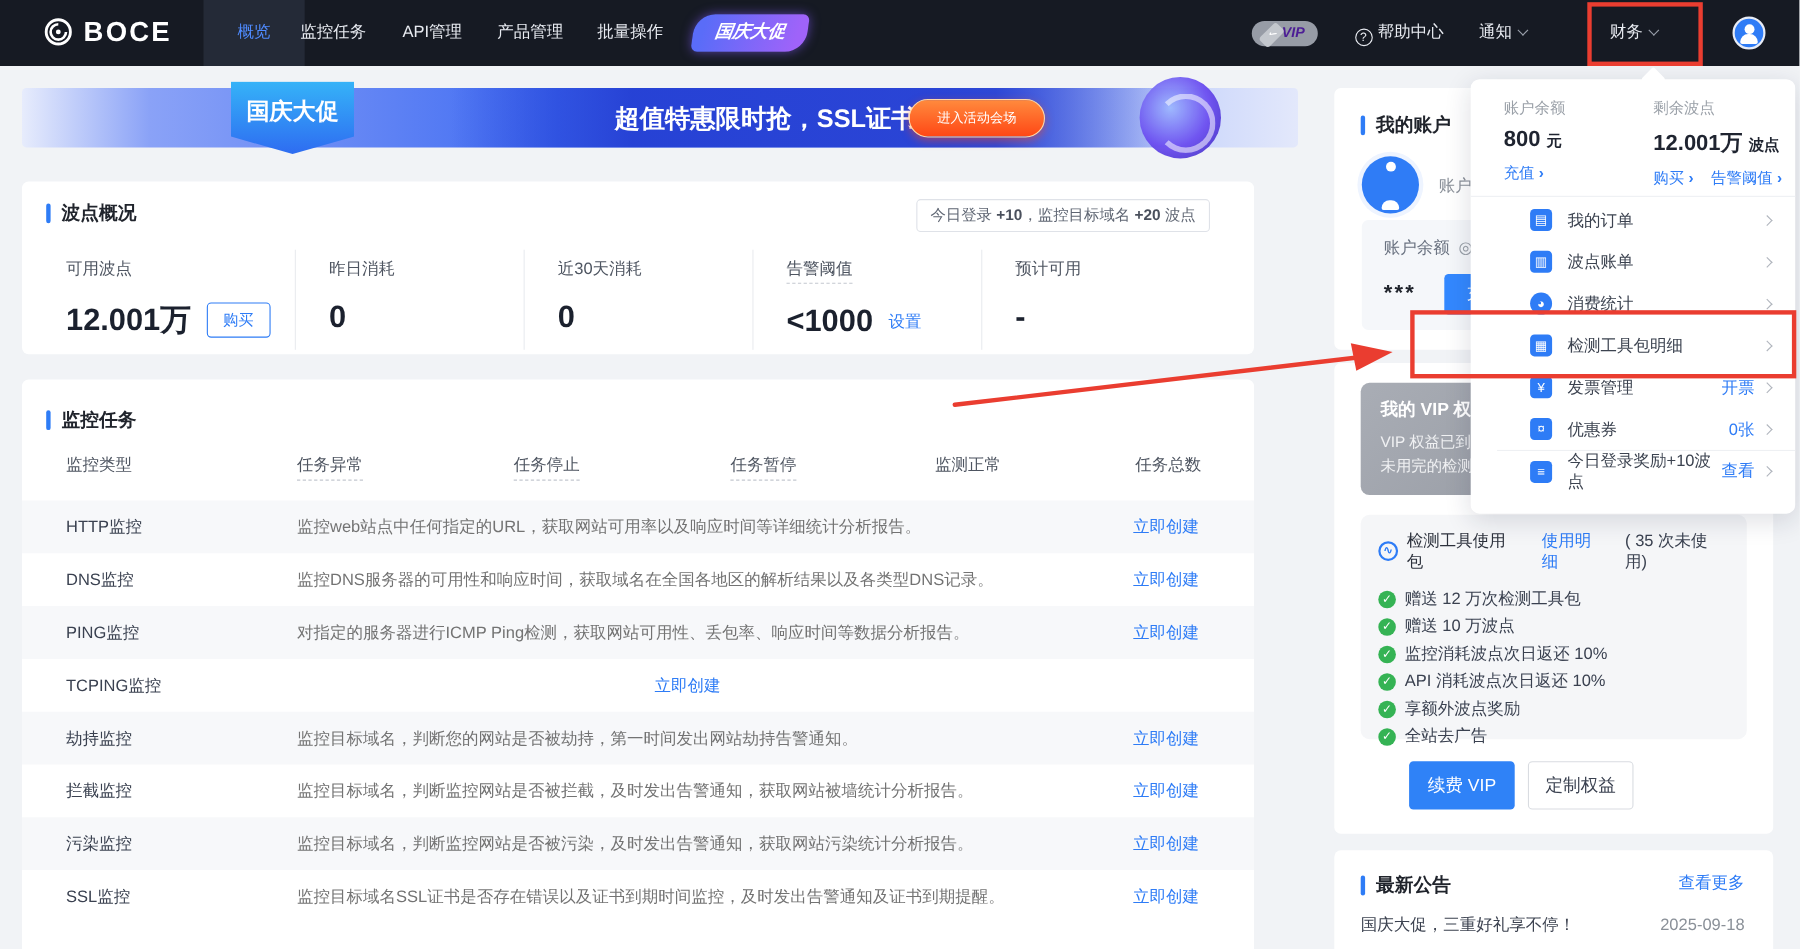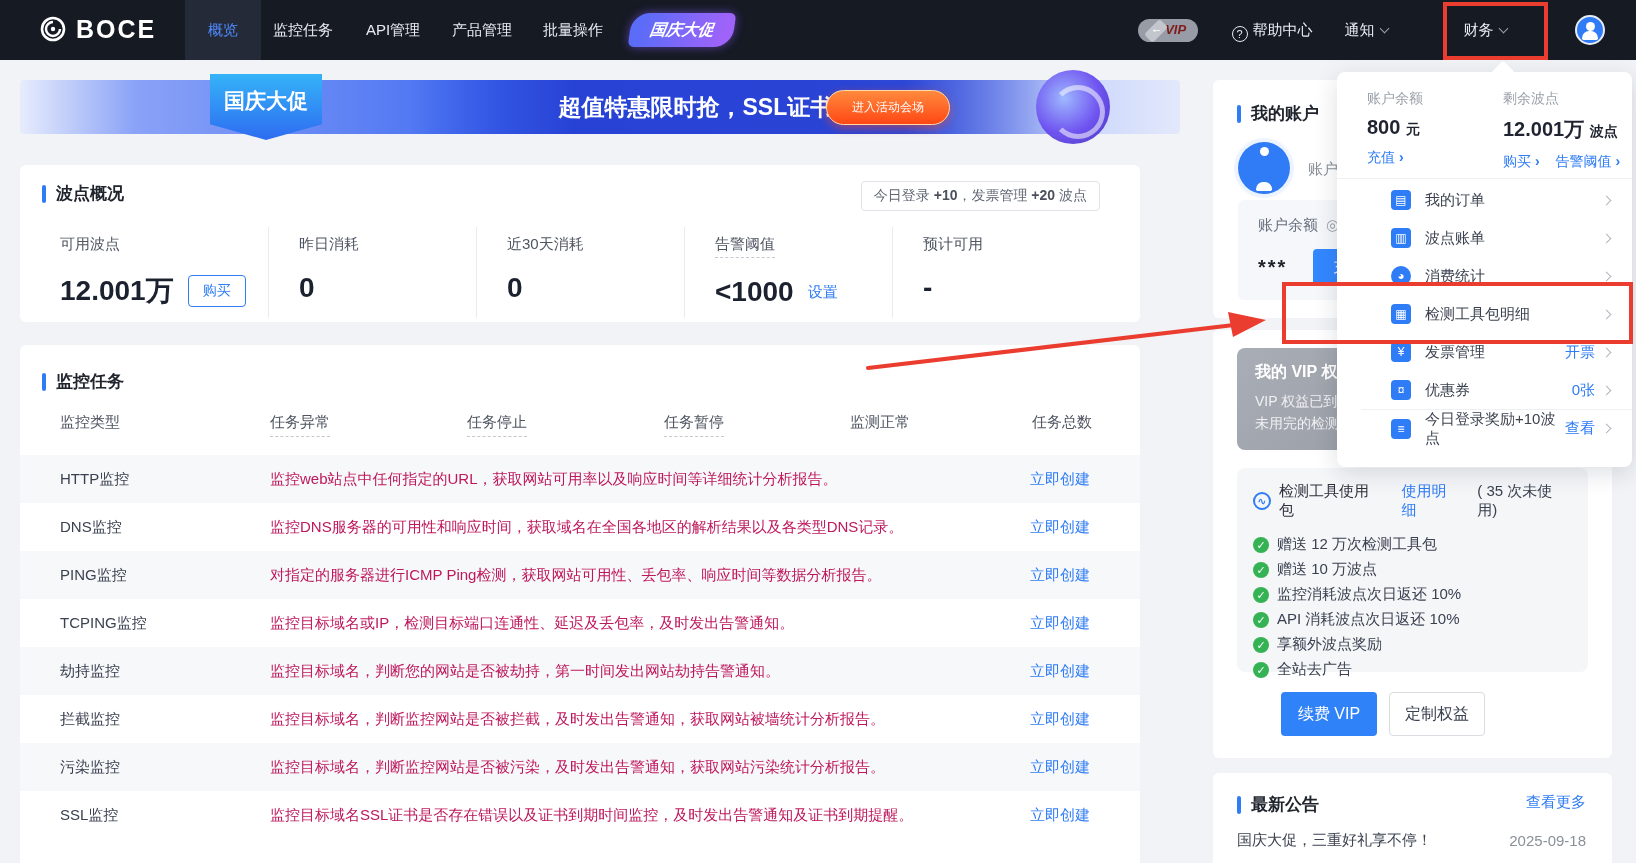--- a/index.html
+++ b/index.html
@@ -8,21 +8,21 @@
   #app { position:relative; width:1636px; height:863px;padding-left:12px; }
 
   
   .nav { position:absolute; left:0; top:0; width:1636px; height:60px; background:#161a23; z-index:20; }
   .logo { position:absolute; left:38px; top:14px; display:flex; align-items:center; gap:8px; }
   .logo-swirl { width:30px; height:30px; }
   .logo-text { color:#fff; font-size:25px; font-weight:bold; letter-spacing:2px; }
   .nav-item { position:absolute; top:0; height:60px; line-height:60px; color:#e8ebf1; font-size:15px; text-align:center; cursor:pointer; }
   .nav-item.active { background:#242a37; color:#4f8bff; }
   .promo-pill { position:absolute; left:630px; top:13px; width:104px; height:34px; background:linear-gradient(100deg,#5a6cf8 10%,#9f63f9 90%); border-radius:18px 6px 18px 6px; transform:skewX(-8deg); color:#fff; font-size:16px; font-weight:bold; font-style:italic; text-align:center; line-height:33px; box-shadow:0 0 10px rgba(130,90,250,.6); cursor:pointer; }
-  .vip-pill { position:absolute; left:1138px; top:19px; width:60px; height:23px; background:#979ca6; border-radius:12px; color:#7f1d1d; font-weight:bold; font-size:13px; font-style:italic; text-align:center; line-height:22px; cursor:pointer; }
+  .vip-pill { position:absolute; left:1138px; top:19px; width:60px; height:23px; background:#979ca6; border-radius:12px; color:#4c1d95; font-weight:bold; font-size:13px; font-style:italic; text-align:center; line-height:22px; cursor:pointer; }
   .vip-pill::before { content:"✓"; display:inline-block; margin-right:3px; font-style:normal; font-size:10px; background:#c3c7cd; color:#fff; border-radius:3px; padding:0 2px; transform:rotate(45deg); }
   .nav-right { color:#e8ebf1; font-size:15px; }
   .q-icon { display:inline-block; width:16px; height:16px; border:1.5px solid #e8ebf1; border-radius:50%; font-size:11px; line-height:14px; text-align:center; vertical-align:-3px; margin-right:5px; }
   .caret { display:inline-block; width:7px; height:7px; border-right:1.5px solid #9aa0ab; border-bottom:1.5px solid #9aa0ab; transform:rotate(45deg); vertical-align:3px; margin-left:6px; }
   .avatar { position:absolute; left:1575px; top:15px; width:30px; height:30px; border-radius:50%; background:#2f7cf6; border:2px solid #e8ecf5; cursor:pointer; }
   .person { position:relative; display:block; width:100%; height:100%; }
   .person::before { content:""; position:absolute; left:50%; top:5px; width:9px; height:9px; margin-left:-4.5px; background:#fff; border-radius:50%; }
   .person::after { content:""; position:absolute; left:50%; bottom:3px; width:16px; height:9px; margin-left:-8px; background:#fff; border-radius:8px 8px 2px 2px; }
 
   
@@ -57,21 +57,21 @@
   
   .tasks { left:20px; top:345px; width:1120px; height:560px; }
   .tasks-head { position:absolute; left:22px; top:25px; }
   .task-headers { position:absolute; left:0; top:68px; width:100%; display:grid; grid-template-columns:210px 197px 197px 186px 182px 1fr; padding:0 0 0 40px; font-size:15px; color:#4e5561; }
   .task-headers .th span { display:inline-block; padding-bottom:4px; }
   .task-headers .th.dotted span { border-bottom:1px dashed #c3c8cf; }
   .task-rows { position:absolute; left:0; top:110px; width:100%; }
   .task-row { display:grid; grid-template-columns:210px 1fr 160px; align-items:center; height:48px; padding-left:40px; font-size:15px; }
   .task-row:nth-of-type(odd) { background:#f7f8fa; }
   .task-type { color:#3a4150; }
-  .task-desc { color:#be185d; }
+  .task-desc { color:#737373; }
   .task-link { color:#2e7cf6; cursor:pointer; text-align:center; }
 
   
   .account { left:1213px; top:80px; width:399px; height:238px; }
   .account-head { position:absolute; left:24px; top:22px; }
   .acc-avatar { position:absolute; left:25px; top:62px; width:52px; height:52px; border-radius:50%; background:#2f7cf6; box-shadow:0 0 0 4px #eef4ff; }
   .acc-name { position:absolute; left:95px; top:80px; font-size:15px; color:#8a9099; }
   .acc-box { position:absolute; left:25px; top:120px; width:349px; height:100px; background:#f5f7fa; border-radius:6px; padding:16px 20px; }
   .acc-balance-label { font-size:15px; color:#6a7280; }
   .eye { color:#9aa0a8; margin-left:8px; cursor:pointer; }
@@ -138,21 +138,21 @@
 
   <div class="nav">
     <div class="logo">
       <svg class="logo-swirl" viewBox="0 0 30 30">
         <circle cx="15" cy="15" r="11" fill="none" stroke="#fff" stroke-width="2.6"></circle>
         <path d="M15 8 a7 7 0 1 0 7 7" fill="none" stroke="#fff" stroke-width="2.4"></path>
         <circle cx="15" cy="15" r="2.2" fill="#fff"></circle>
       </svg>
       <span class="logo-text">BOCE</span>
     </div>
-    <div class="nav-item active" style="left:185px;width:76px;">概览</div>
+    <div class="nav-item active" style="left:185px;width:92px;">概览</div>
     <div class="nav-item" style="left:268px;width:70px;">监控任务</div>
     <div class="nav-item" style="left:360px;width:66px;">API管理</div>
     <div class="nav-item" style="left:449px;width:66px;">产品管理</div>
     <div class="nav-item" style="left:540px;width:66px;">批量操作</div>
     <div class="promo-pill">国庆大促</div>
     <div class="vip-pill"><span>VIP</span></div>
     <div class="nav-item nav-right" style="left:1222px;width:100px;"><span class="q-icon">?</span><span>帮助中心</span></div>
     <div class="nav-item nav-right" style="left:1336px;width:60px;"><span>通知</span><span class="caret"></span></div>
     <div class="nav-item nav-right" style="left:1455px;width:60px;"><span>财务</span><span class="caret"></span></div>
     <div class="avatar">
@@ -166,21 +166,21 @@
     <div class="banner-headline"><span>超值特惠限时抢，SSL证书 </span><span class="em">3折</span><span>起！</span></div>
     <div class="ribbon">国庆大促</div>
     <div class="banner-cta">进入活动会场</div>
   </div>
 
   <div class="card overview">
     <div class="card-title overview-head">
       <span class="title-bar"></span>
       <span>波点概况</span>
     </div>
-    <div class="login-badge"><span>今日登录 </span><b>+10</b><span>，发票管理 </span><b>+20</b><span> 波点</span></div>
+    <div class="login-badge"><span>今日登录 </span><b>+10</b><span>，监控目标域名 </span><b>+20</b><span> 波点</span></div>
     <div class="stats">
       <div class="stat">
         <div class="stat-label">可用波点</div>
         <div class="stat-value">
             <span>12.001万</span>
             <button class="buy-btn">购买</button>
           </div>
       </div>
       <div class="stat">
         <div class="stat-label">昨日消耗</div>
@@ -232,21 +232,20 @@
         </div>
 
         <div class="task-row">
           <div class="task-type">PING监控</div>
           <div class="task-desc">对指定的服务器进行ICMP Ping检测，获取网站可用性、丢包率、响应时间等数据分析报告。</div>
           <div class="task-link">立即创建</div>
         </div>
 
         <div class="task-row">
           <div class="task-type">TCPING监控</div>
-          <div class="task-desc">监控目标域名或IP，检测目标端口连通性、延迟及丢包率，及时发出告警通知。</div>
           <div class="task-link">立即创建</div>
         </div>
 
         <div class="task-row">
           <div class="task-type">劫持监控</div>
           <div class="task-desc">监控目标域名，判断您的网站是否被劫持，第一时间发出网站劫持告警通知。</div>
           <div class="task-link">立即创建</div>
         </div>
 
         <div class="task-row">

